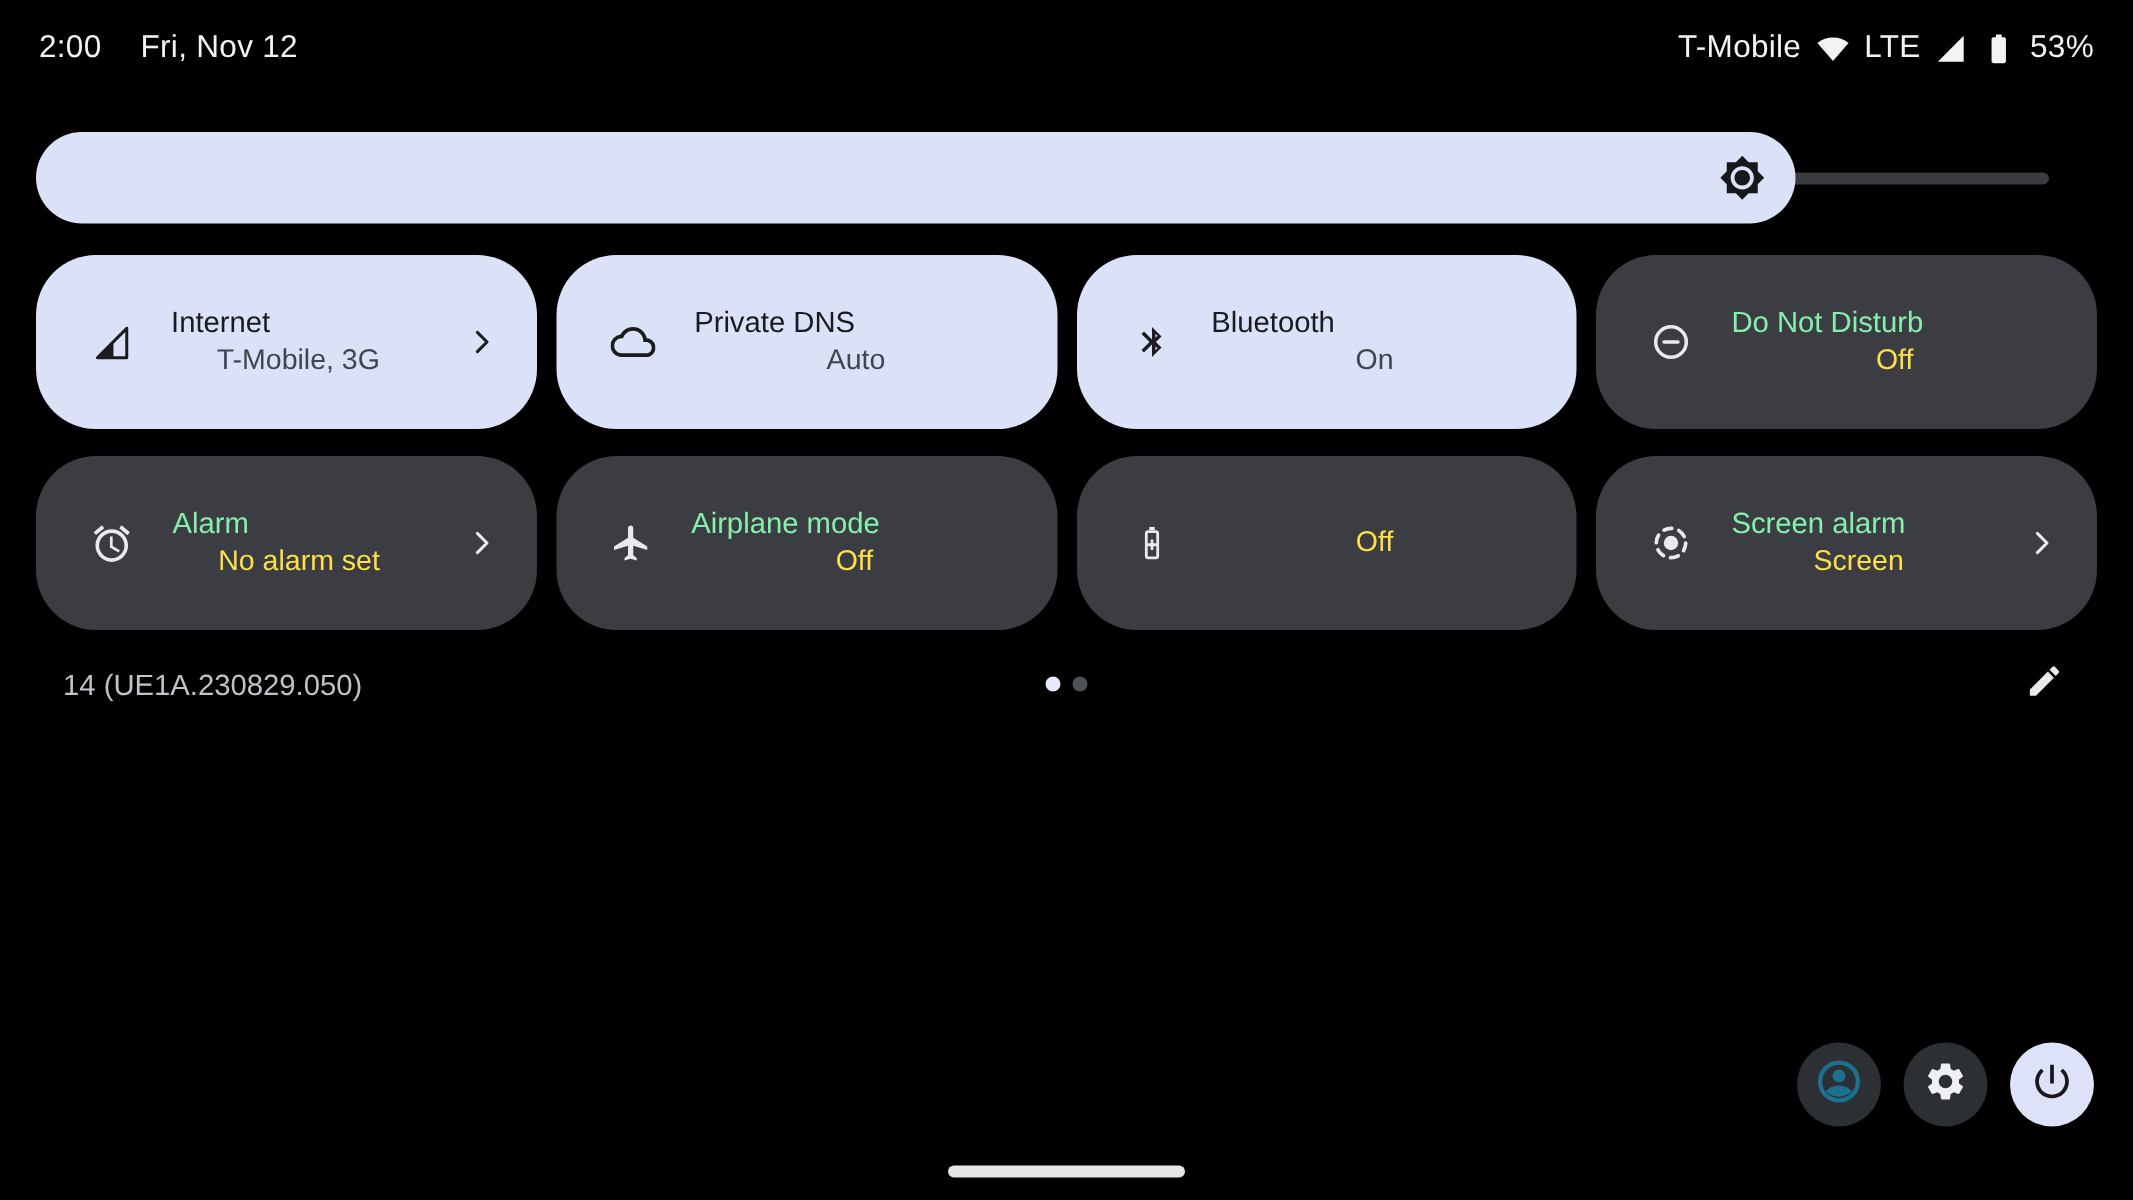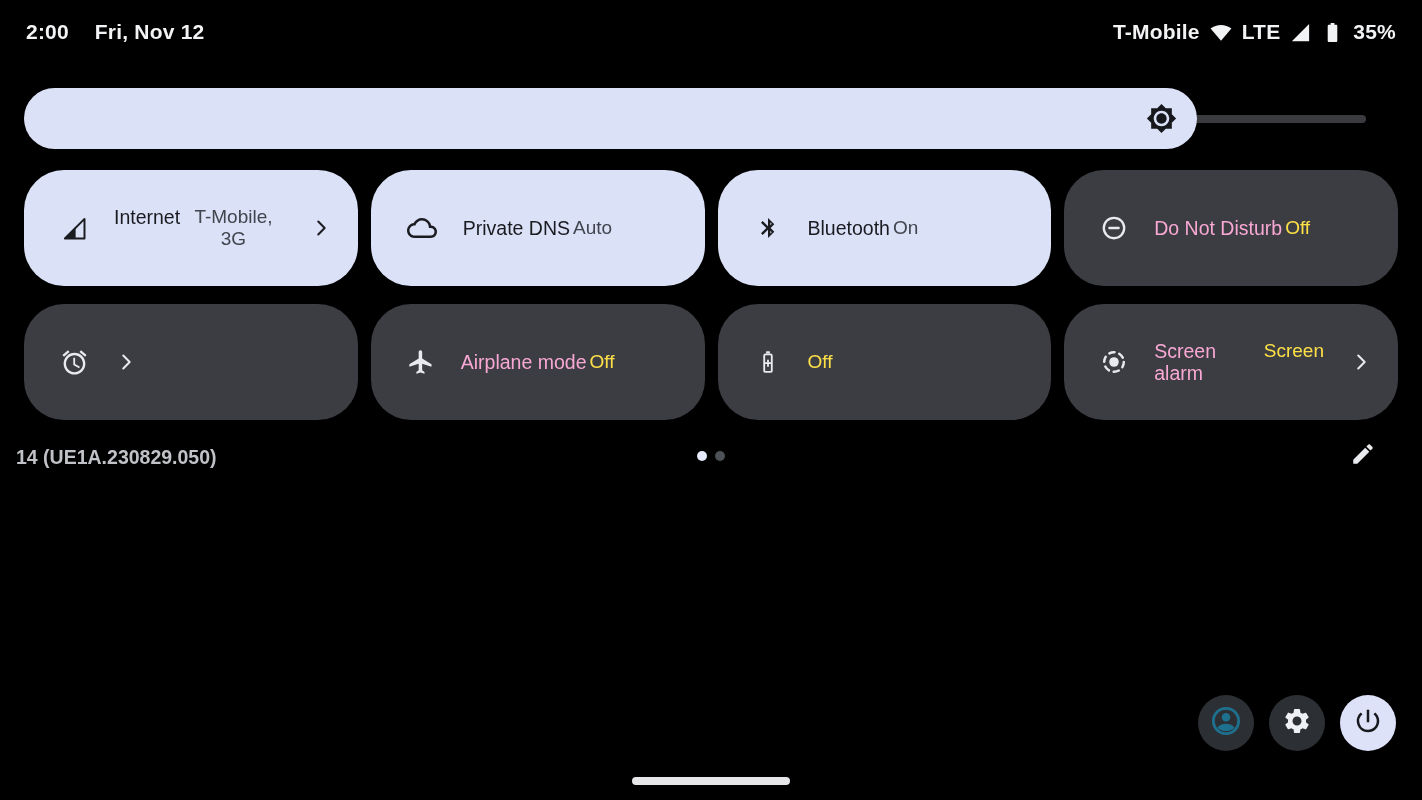--- a/index.html
+++ b/index.html
@@ -6,21 +6,21 @@
   body{
     width:1422px;height:800px;background:#000;position:relative;overflow:hidden;
     font-family:"Liberation Sans", sans-serif;
     -webkit-font-smoothing:antialiased;
   }
   
   .status-bar{
     position:absolute;top:0;left:0;width:1422px;height:64px;
     display:flex;align-items:center;justify-content:space-between;
     padding:0 26px;box-sizing:border-box;color:#f2f3f5;
-    font-size:21px;font-weight:700;letter-spacing:.2px;
+    font-size:21px;font-weight:400;letter-spacing:.2px;
   }
   .sb-left{display:flex;align-items:center;gap:26px;}
   .sb-right{display:flex;align-items:center;gap:9px;}
   .sb-icon{display:inline-flex;align-items:center;}
   .sb-icon svg{display:block;}
   
   .brightness{position:absolute;left:24px;top:88px;width:1342px;height:61px;}
   .brightness-track{
     position:absolute;left:0;top:27px;width:1342px;height:8px;
     background:#3a3b3e;border-radius:4px;
@@ -37,33 +37,33 @@
   }
   .tile{
     height:116px;border-radius:40px;display:flex;align-items:center;
     padding:0 26px 0 36px;box-sizing:border-box;gap:26px;cursor:pointer;
   }
   .tile.active{background:#dbe1f7;}
   .tile.inactive{background:#3b3d42;}
   .tile-icon{flex:0 0 auto;display:flex;align-items:center;}
   .tile.active .tile-icon{color:#1b1c20;}
   .tile.inactive .tile-icon{color:#e9eaee;}
-  .tile-text{flex:1;display:flex;gap:3px;min-width:0;}
+  .tile-text{flex:1;display:flex;flex-direction:column;gap:3px;min-width:0;}
   .tile-title{font-size:19.5px;font-weight:500;line-height:1.15;}
   .tile-sub{font-size:19px;font-weight:400;line-height:1.15;text-align:center;}
   .tile.active .tile-title{color:#1a1b20;}
   .tile.active .tile-sub{color:#40454e;}
-  .tile.inactive .tile-title{color:#f9a8d4;}
+  .tile.inactive .tile-title{color:#86efac;}
   .tile.inactive .tile-sub{color:#fde047;}
   .tile-chevron{flex:0 0 auto;display:flex;align-items:center;}
   .tile.active .tile-chevron{color:#1b1c20;}
   .tile.inactive .tile-chevron{color:#e9eaee;}
   
   .build-number{
-    position:absolute;left:16px;top:446px;color:#c0c2c7;font-size:19.5px;font-weight:700;
+    position:absolute;left:42px;top:446px;color:#c0c2c7;font-size:19.5px;font-weight:400;
   }
   .page-indicator{
     position:absolute;left:0;top:451px;width:1422px;display:flex;
     justify-content:center;gap:8px;pointer-events:none;
   }
   .dot{width:10px;height:10px;border-radius:50%;}
   .dot.active{background:#e6eafb;}
   .dot.inactive{background:#4e5158;}
   .edit-button{
     position:absolute;right:44px;top:441px;color:#e9eaee;cursor:pointer;
@@ -105,21 +105,21 @@
     <span class="sb-icon">
       <svg width="23" height="23" viewBox="0 0 24 24" fill="#f2f3f5">
           <path d="M21 21H3L21 3v18z"></path>
         </svg>
     </span>
     <span class="sb-icon">
       <svg width="23" height="23" viewBox="0 0 24 24" fill="#f2f3f5">
           <path d="M15.67 4H14V2h-4v2H8.33C7.6 4 7 4.6 7 5.33v15.33C7 21.4 7.6 22 8.33 22h7.33c.74 0 1.34-.6 1.34-1.33V5.33C17 4.6 16.4 4 15.67 4z"></path>
         </svg>
     </span>
-    <span>35%</span>
+    <span>53%</span>
   </div>
 </div>
 
 <div class="brightness">
   <div class="brightness-track"></div>
   <div class="brightness-fill">
     <span class="brightness-icon">
       <svg width="31" height="31" viewBox="0 0 24 24" fill="currentColor">
         <path fill-rule="evenodd" d="M20 8.69V4h-4.69L12 .69 8.69 4H4v4.69L.69 12 4 15.31V20h4.69L12 23.31 15.31 20H20v-4.69L23.31 12 20 8.69zM12 18c-3.31 0-6-2.69-6-6s2.69-6 6-6 6 2.69 6 6-2.69 6-6 6zm0-10c-2.21 0-4 1.79-4 4s1.79 4 4 4 4-1.79 4-4-1.79-4-4-4z"></path>
       </svg>
@@ -182,20 +182,24 @@
       <span class="tile-title">Do Not Disturb</span>
       <span class="tile-sub">Off</span>
     </span>
   </div>
 
   <div class="tile inactive">
     <span class="tile-icon">
       <svg width="29" height="29" viewBox="0 0 24 24" fill="currentColor">
         <path d="M22 5.72l-4.6-3.86-1.29 1.53 4.6 3.86L22 5.72zM7.88 3.39 6.6 1.86 2 5.71l1.29 1.53 4.59-3.85zM12.5 8H11v6l4.75 2.85.75-1.23-4-2.37V8zM12 4c-4.97 0-9 4.03-9 9s4.02 9 9 9c4.97 0 9-4.03 9-9s-4.03-9-9-9zm0 16c-3.87 0-7-3.13-7-7s3.13-7 7-7 7 3.13 7 7-3.13 7-7 7z"></path>
       </svg>
+    </span>
+    <span class="tile-text">
+      <span class="tile-title">Alarm</span>
+      <span class="tile-sub">No alarm set</span>
     </span>
     <span class="tile-chevron">
       <svg width="22" height="22" viewBox="0 0 24 24" fill="none" stroke="currentColor" stroke-width="2.2" stroke-linecap="round" stroke-linejoin="round">
           <path d="M9 5l7 7-7 7"></path>
         </svg>
     </span>
   </div>
 
   <div class="tile inactive">
     <span class="tile-icon">

